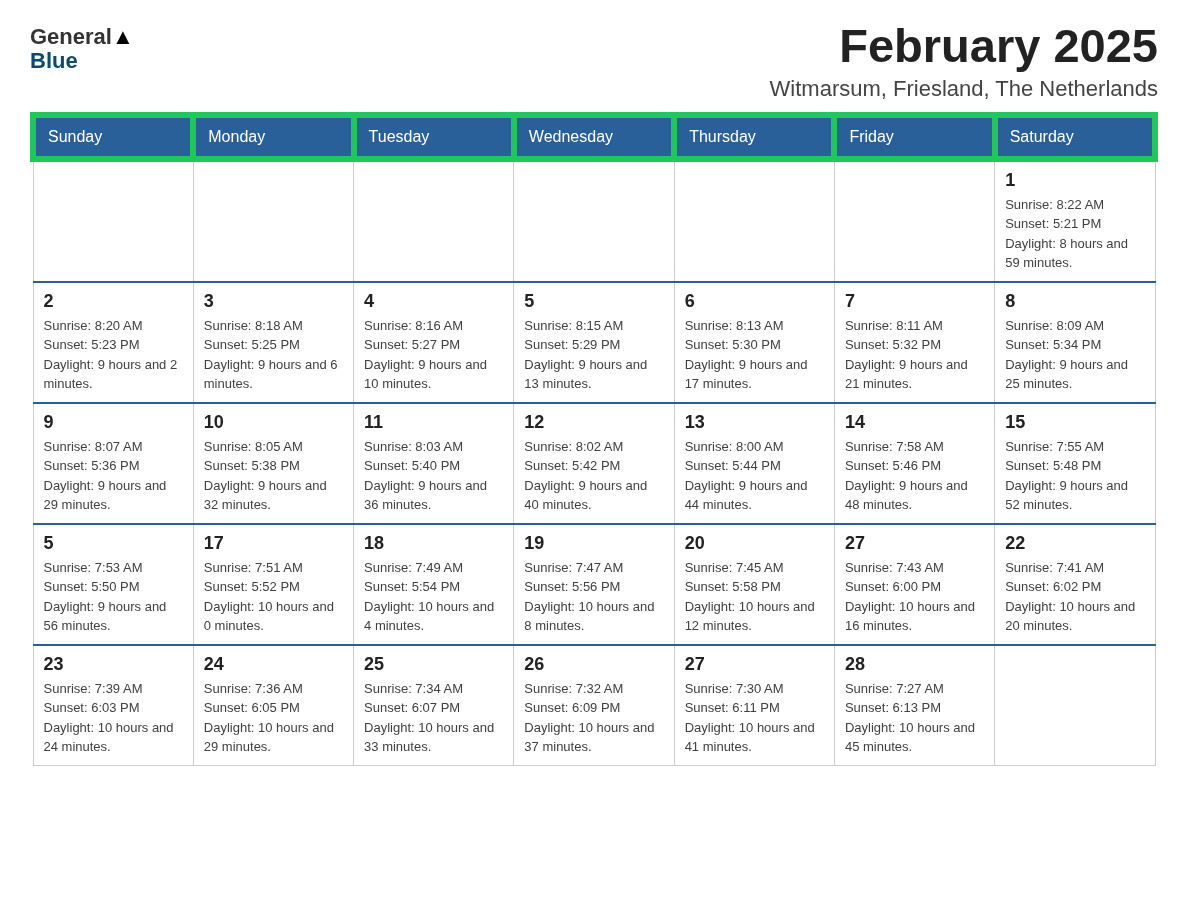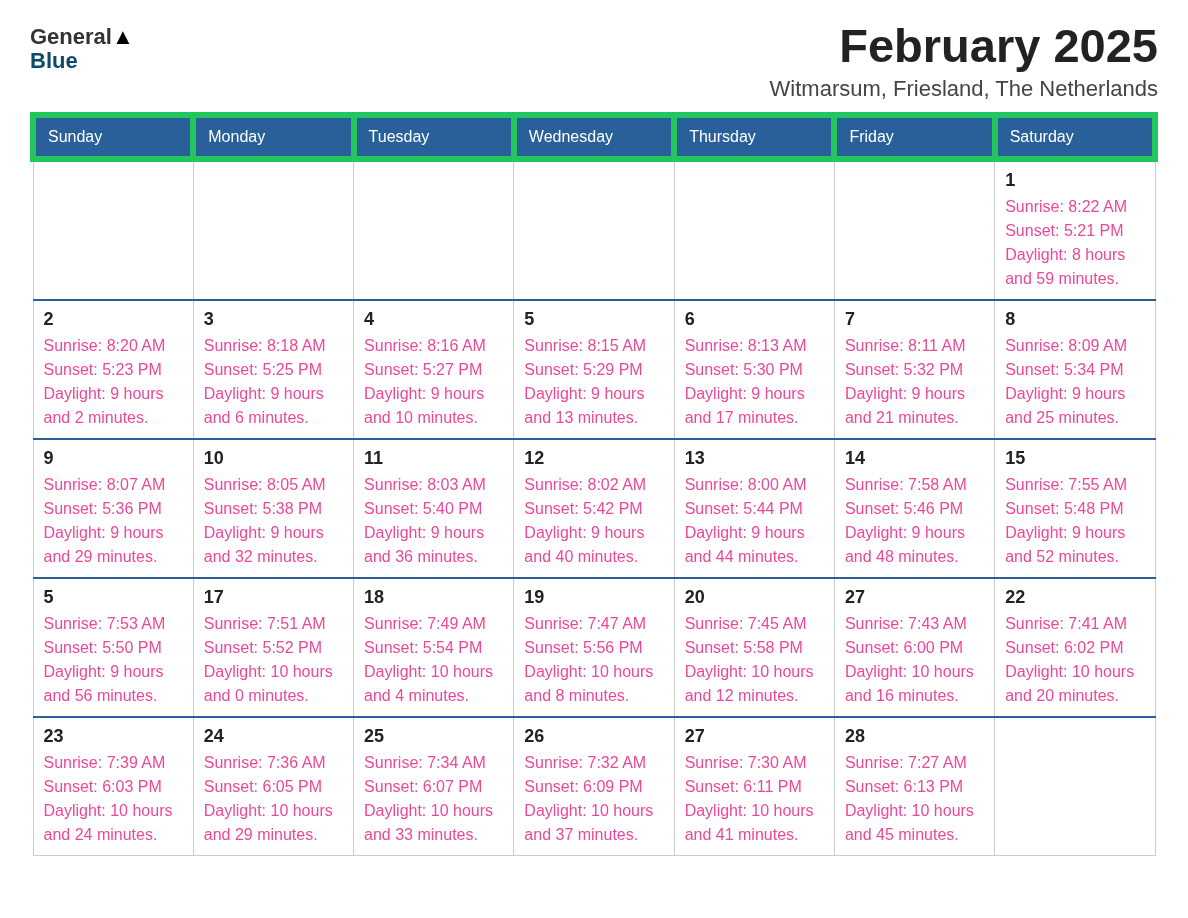--- a/index.html
+++ b/index.html
@@ -70,22 +70,22 @@
       border-top: 2px solid #2a6099;
     }
     .day-number {
       font-size: 18px;
       font-weight: bold;
       color: #222;
       display: block;
       margin-bottom: 4px;
     }
     .day-info {
-      font-size: 16px;
-      color: #ec4899;
+      font-size: 13px;
+      color: #404040;
       line-height: 1.5;
     }
     .empty-cell {
       background: #fff;
     }
     .calendar tbody tr td {
       height: 110px;
     }
   </style>
 </head>

